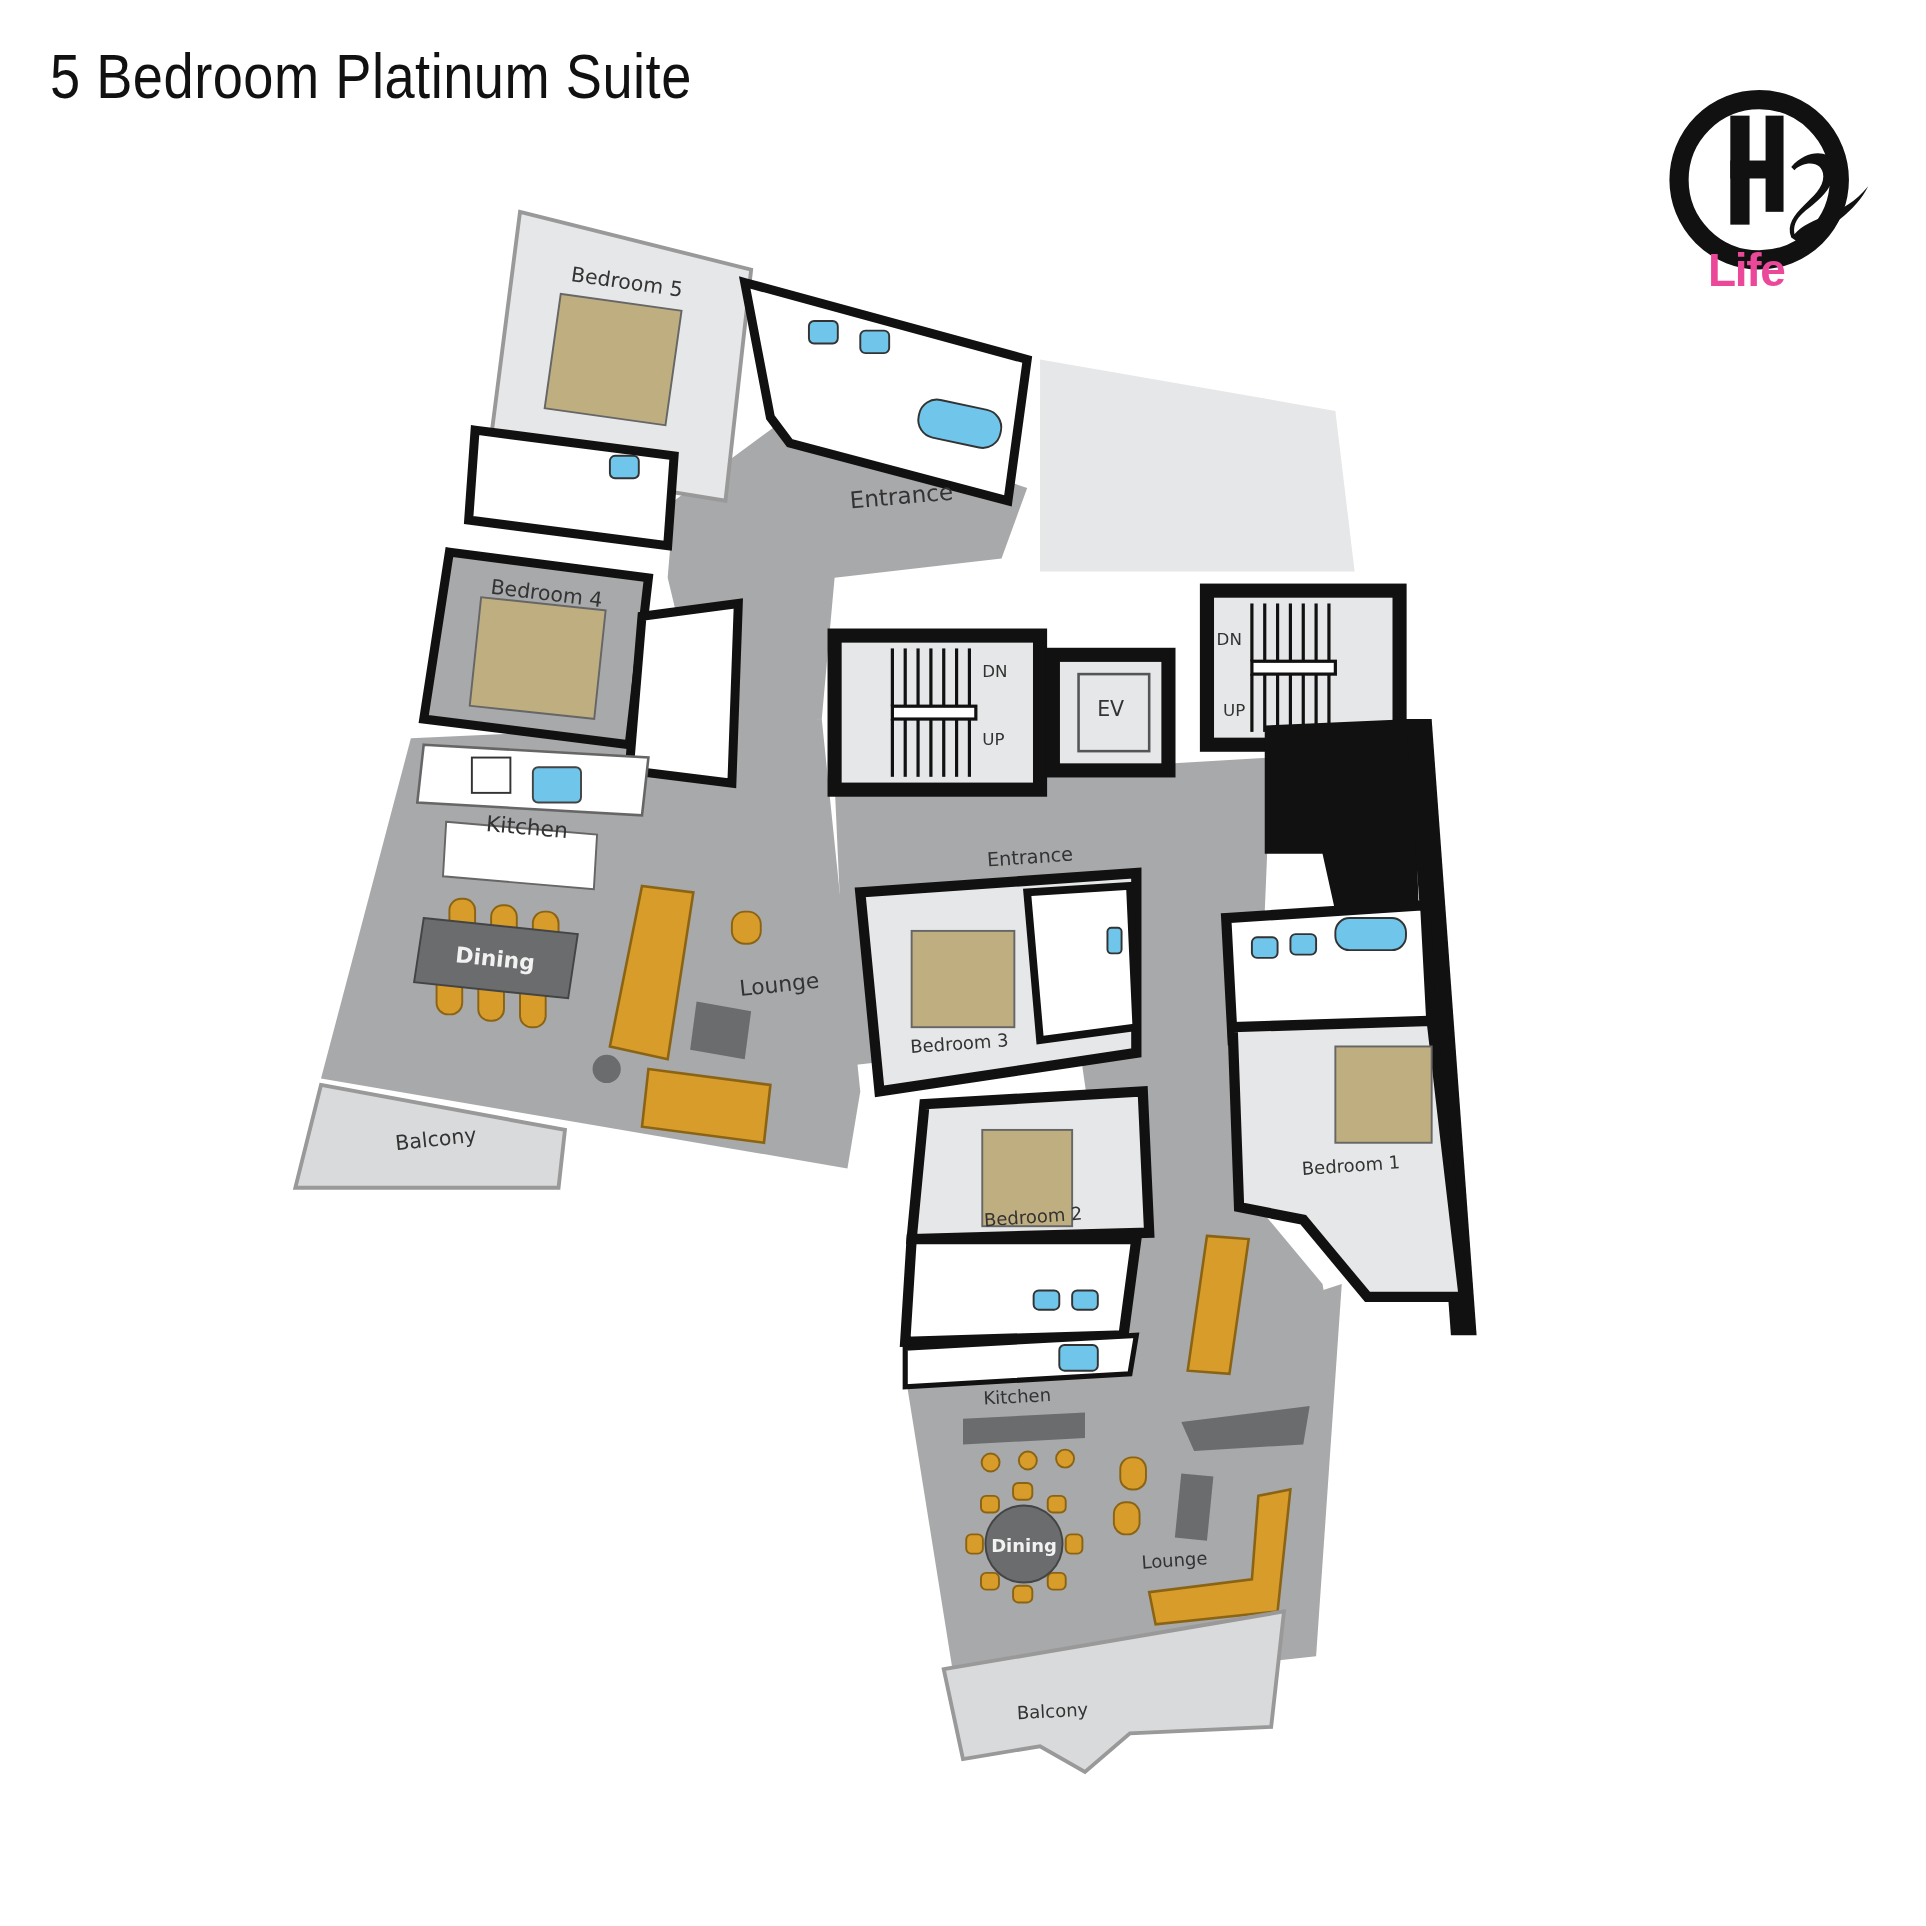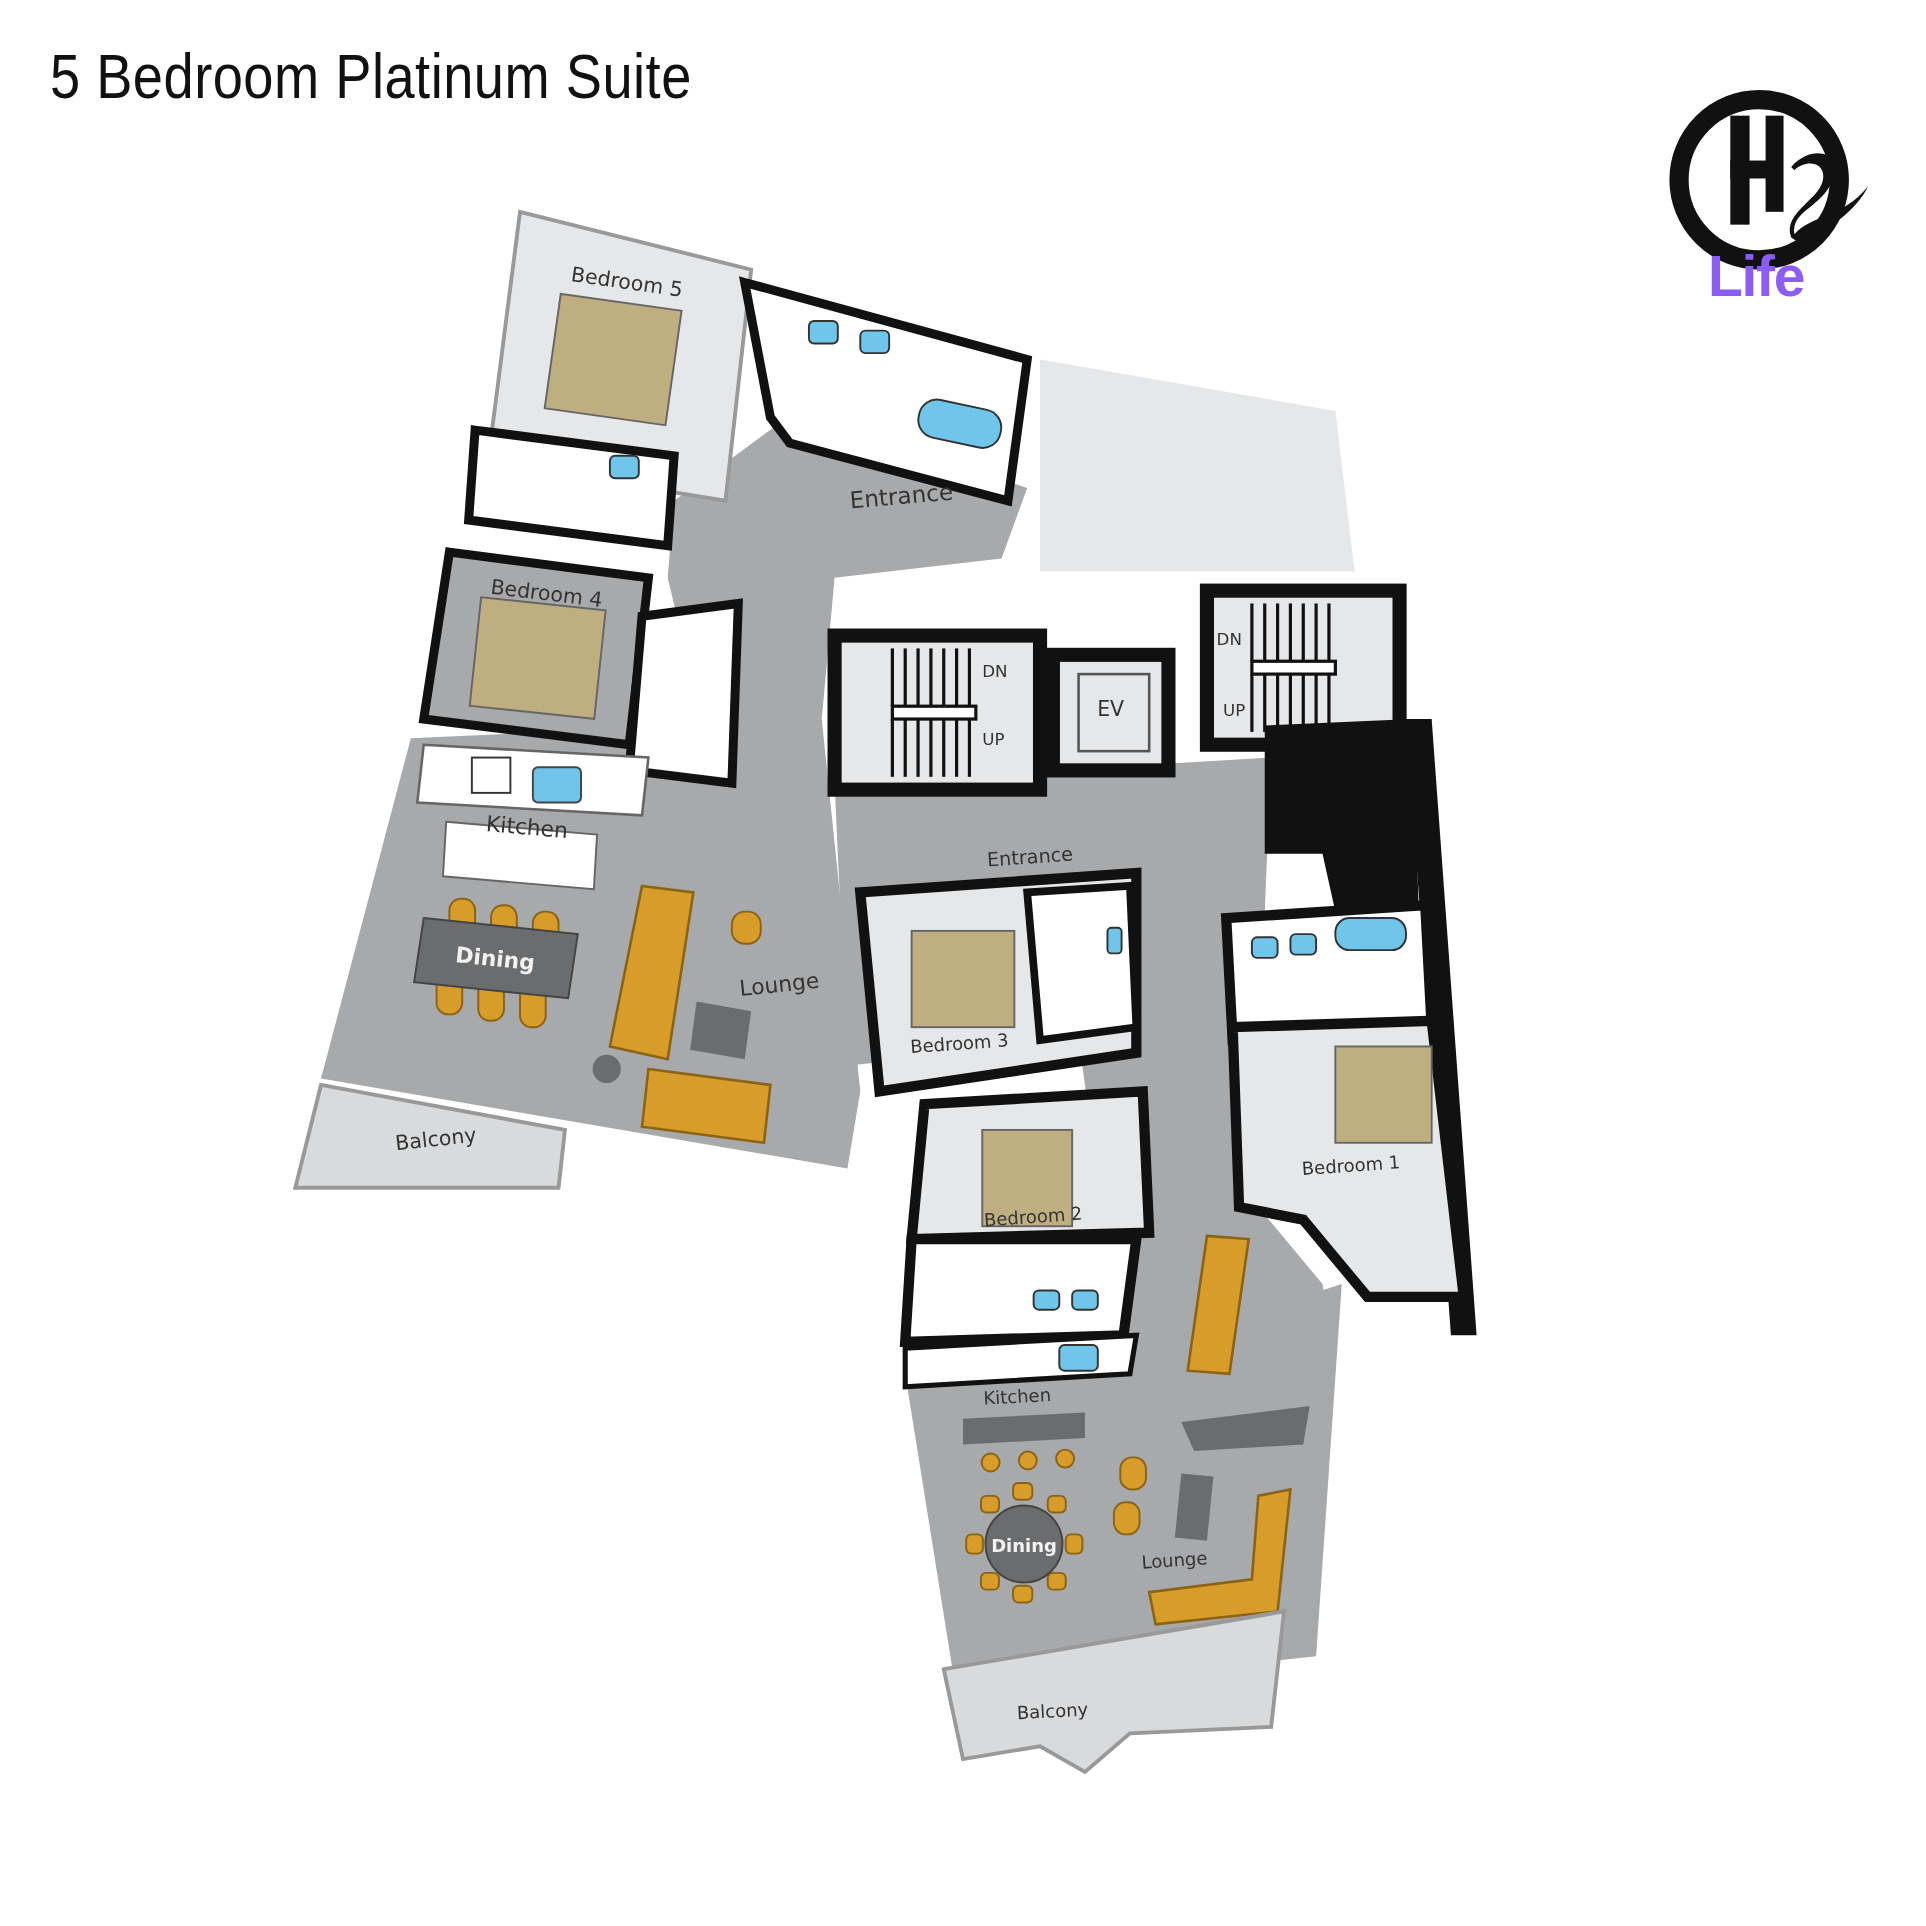--- a/index.html
+++ b/index.html
@@ -1,19 +1,19 @@
 <!DOCTYPE html>
 <html style="font-size:10.3px"><head>
 <meta charset="utf-8">
 <style>
   html,body{margin:0;padding:0;background:#ffffff;}
   body{width:1926px;height:1926px;position:relative;overflow:hidden;font-family:"DejaVu Sans",sans-serif;}
   .title{position:absolute;left:50px;top:40px;font-family:"Liberation Sans",sans-serif;font-size:63px;font-weight:400;color:#111;letter-spacing:0.6px;transform:scaleX(0.86);transform-origin:left top;}
   .logo{position:absolute;left:1663px;top:90px;width:218px;height:218px;}
-  .logo-text{position:absolute;left:1708px;top:243px;font-family:"Liberation Sans",sans-serif;font-weight:700;font-size:57px;color:#8b5cf6;letter-spacing:-1.3px;}
+  .logo-text{position:absolute;left:1708px;top:243px;font-family:"Liberation Sans",sans-serif;font-weight:700;font-size:46px;color:#ec4899;letter-spacing:-1.3px;}
   svg.plan{position:absolute;left:0;top:0;}
   .lbl{font-family:"DejaVu Sans",sans-serif;fill:#333;}
   .lbl-w{font-family:"DejaVu Sans",sans-serif;fill:#f2f2f2;font-weight:700;}
 </style>
 </head>
 <body>
 
 <div class="title">5 Bedroom Platinum Suite</div>
 
 <svg class="logo" viewBox="0 0 340 340">

